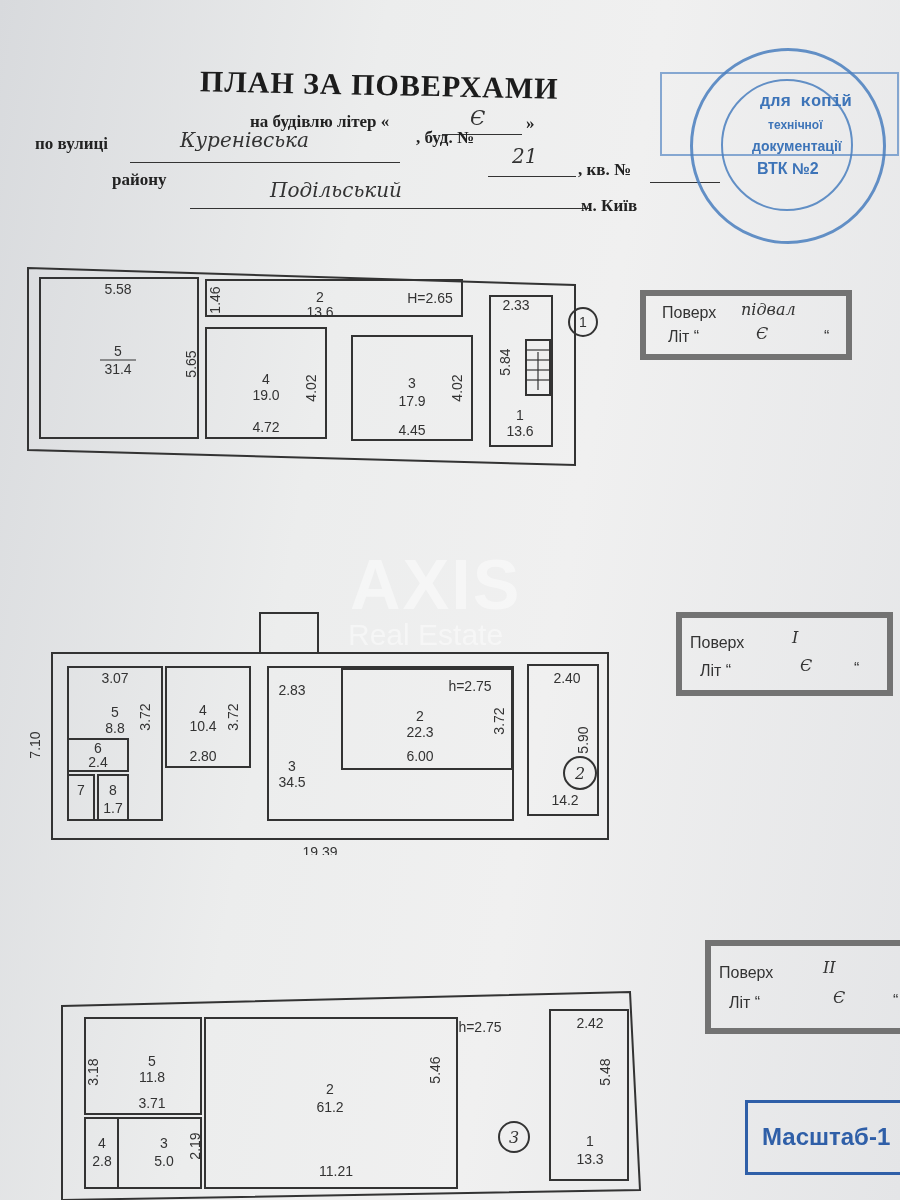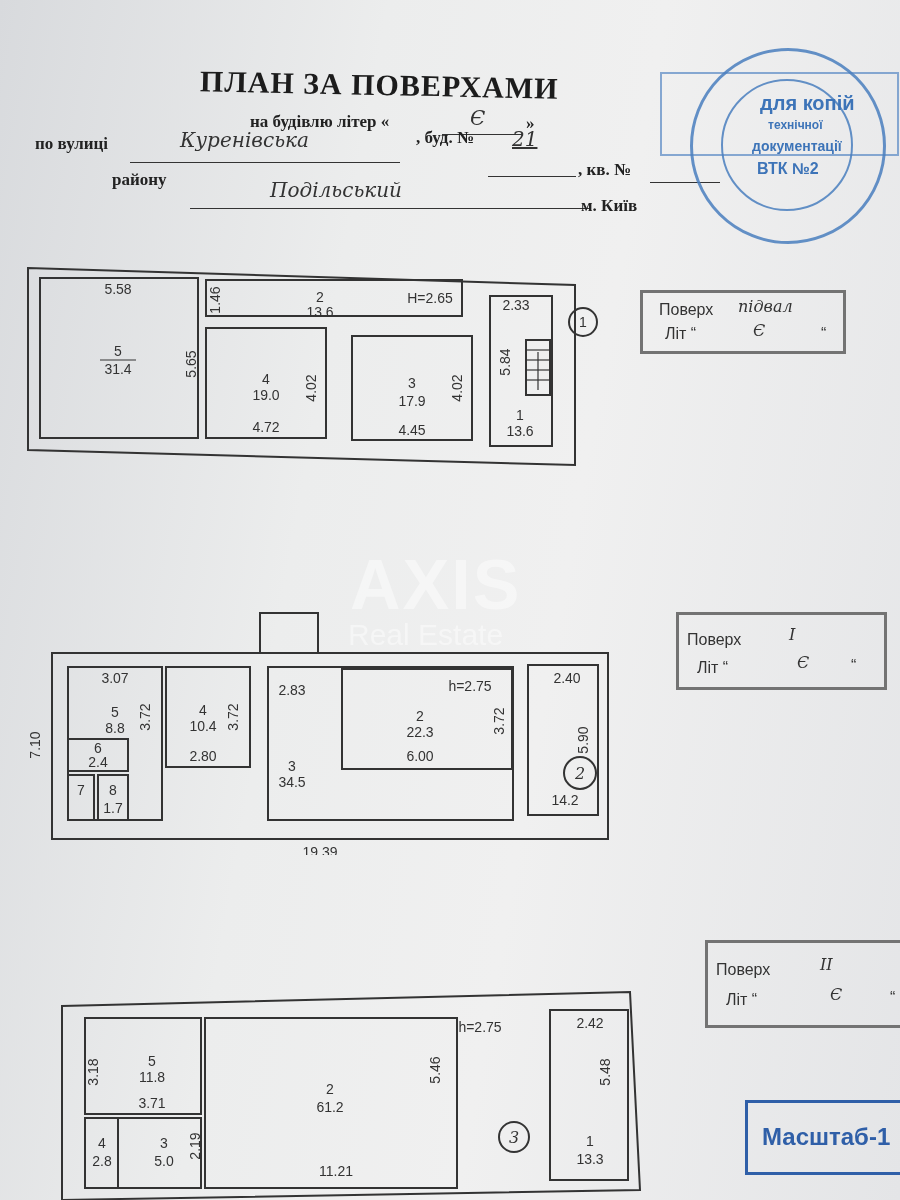--- a/index.html
+++ b/index.html
@@ -7,56 +7,56 @@
   .paper{position:absolute;left:0;top:0;width:900px;height:1200px;background:linear-gradient(100deg,#d8dadd 0%,#eceded 35%,#f0f0f0 60%,#e4e5e7 100%);}
   .title{position:absolute;left:200px;top:68px;font-family:"Liberation Serif",serif;font-weight:bold;font-size:30px;letter-spacing:1px;color:#1c1c1c;transform:rotate(1.2deg);}
   .serif{font-family:"Liberation Serif",serif;font-weight:bold;font-size:17px;color:#222;position:absolute;}
   .hand{font-family:"DejaVu Serif",serif;font-style:italic;font-size:20px;color:#333;position:absolute;}
   .uline{position:absolute;height:0;border-bottom:1.5px solid #333;}
   .stamp{position:absolute;left:690px;top:48px;width:190px;height:190px;border:3px solid #4a7fbf;border-radius:50%;opacity:.85;}
   .stamp .inner{position:absolute;left:28px;top:28px;width:128px;height:128px;border:2px solid #4a7fbf;border-radius:50%;}
   .stamp-rect{position:absolute;left:660px;top:72px;width:235px;height:80px;border:2px solid #6a95c9;opacity:.8;}
   .stamp-text{position:absolute;color:#3d74b8;font-weight:bold;}
   .plan{position:absolute;}
-  .floorbox{position:absolute;border:3px solid #737373;background:transparent;font-size:16px;}
+  .floorbox{position:absolute;border:6px solid #737373;background:transparent;font-size:16px;}
   .floorbox .lbl{position:absolute;font-size:16px;color:#333;}
   .scale{position:absolute;left:745px;top:1100px;width:170px;height:75px;border:3px solid #2f5fa8;color:#2f5fa8;font-weight:bold;font-size:24px;box-sizing:border-box;padding:20px 0 0 14px;}
   .wm1{position:absolute;left:350px;top:545px;font-size:70px;font-weight:bold;color:rgba(255,255,255,.45);letter-spacing:2px;}
   .wm2{position:absolute;left:348px;top:618px;font-size:30px;color:rgba(255,255,255,.45);}
 </style>
 </head>
 <body>
 
 <div class="paper"></div>
 
 <div class="title">ПЛАН ЗА ПОВЕРХАМИ</div>
 <div class="serif" style="left:250px;top:112px;text-align:center;"><span>на будівлю літер «</span></div>
 <div class="hand" style="left:470px;top:106px;">Є</div>
 <div class="uline" style="left:442px;top:134px;width:80px;"></div>
 <div class="serif" style="left:526px;top:114px;">»</div>
 
 <div class="serif" style="left:35px;top:134px;">по вулиці</div>
 <div class="hand" style="left:180px;top:128px;">Куренівська</div>
 <div class="uline" style="left:130px;top:162px;width:270px;"></div>
 <div class="serif" style="left:400px;top:128px;margin-left:16px;">, буд. №</div>
-<div class="hand" style="left:512px;top:127px;text-decoration:underline;">21</div>
+<div class="hand" style="left:512px;top:144px;">21</div>
 <div class="uline" style="left:488px;top:176px;width:88px;"></div>
 <div class="serif" style="left:578px;top:160px;">, кв. №</div>
 <div class="uline" style="left:650px;top:182px;width:70px;"></div>
 
 <div class="serif" style="left:112px;top:170px;text-align:center;">району</div>
 <div class="hand" style="left:270px;top:178px;">Подільський</div>
 <div class="uline" style="left:190px;top:208px;width:400px;"></div>
 <div class="serif" style="left:581px;top:196px;">м. Київ</div>
 
 <div class="stamp-rect"></div>
 <div class="stamp">
     <div class="inner"></div>
   </div>
-<div class="stamp-text" style="left:760px;top:92px;font-size:20px;">для копій</div>
+<div class="stamp-text" style="left:760px;top:92px;font-size:17px;font-family:Liberation Mono, monospace;">для копій</div>
 <div class="stamp-text" style="left:768px;top:118px;font-size:12px;">технічної</div>
 <div class="stamp-text" style="left:752px;top:138px;font-size:14px;">документації</div>
 <div class="stamp-text" style="left:757px;top:160px;font-size:16px;">ВТК №2</div>
 
 <div class="wm1">AXIS</div>
 <div class="wm2">Real Estate</div>
 
 <svg class="plan" style="left:20px;top:260px;" width="590" height="210">
   <g fill="none" stroke="#333" stroke-width="2">
     <polygon points="8,8 555,25 555,205 8,190"></polygon>

